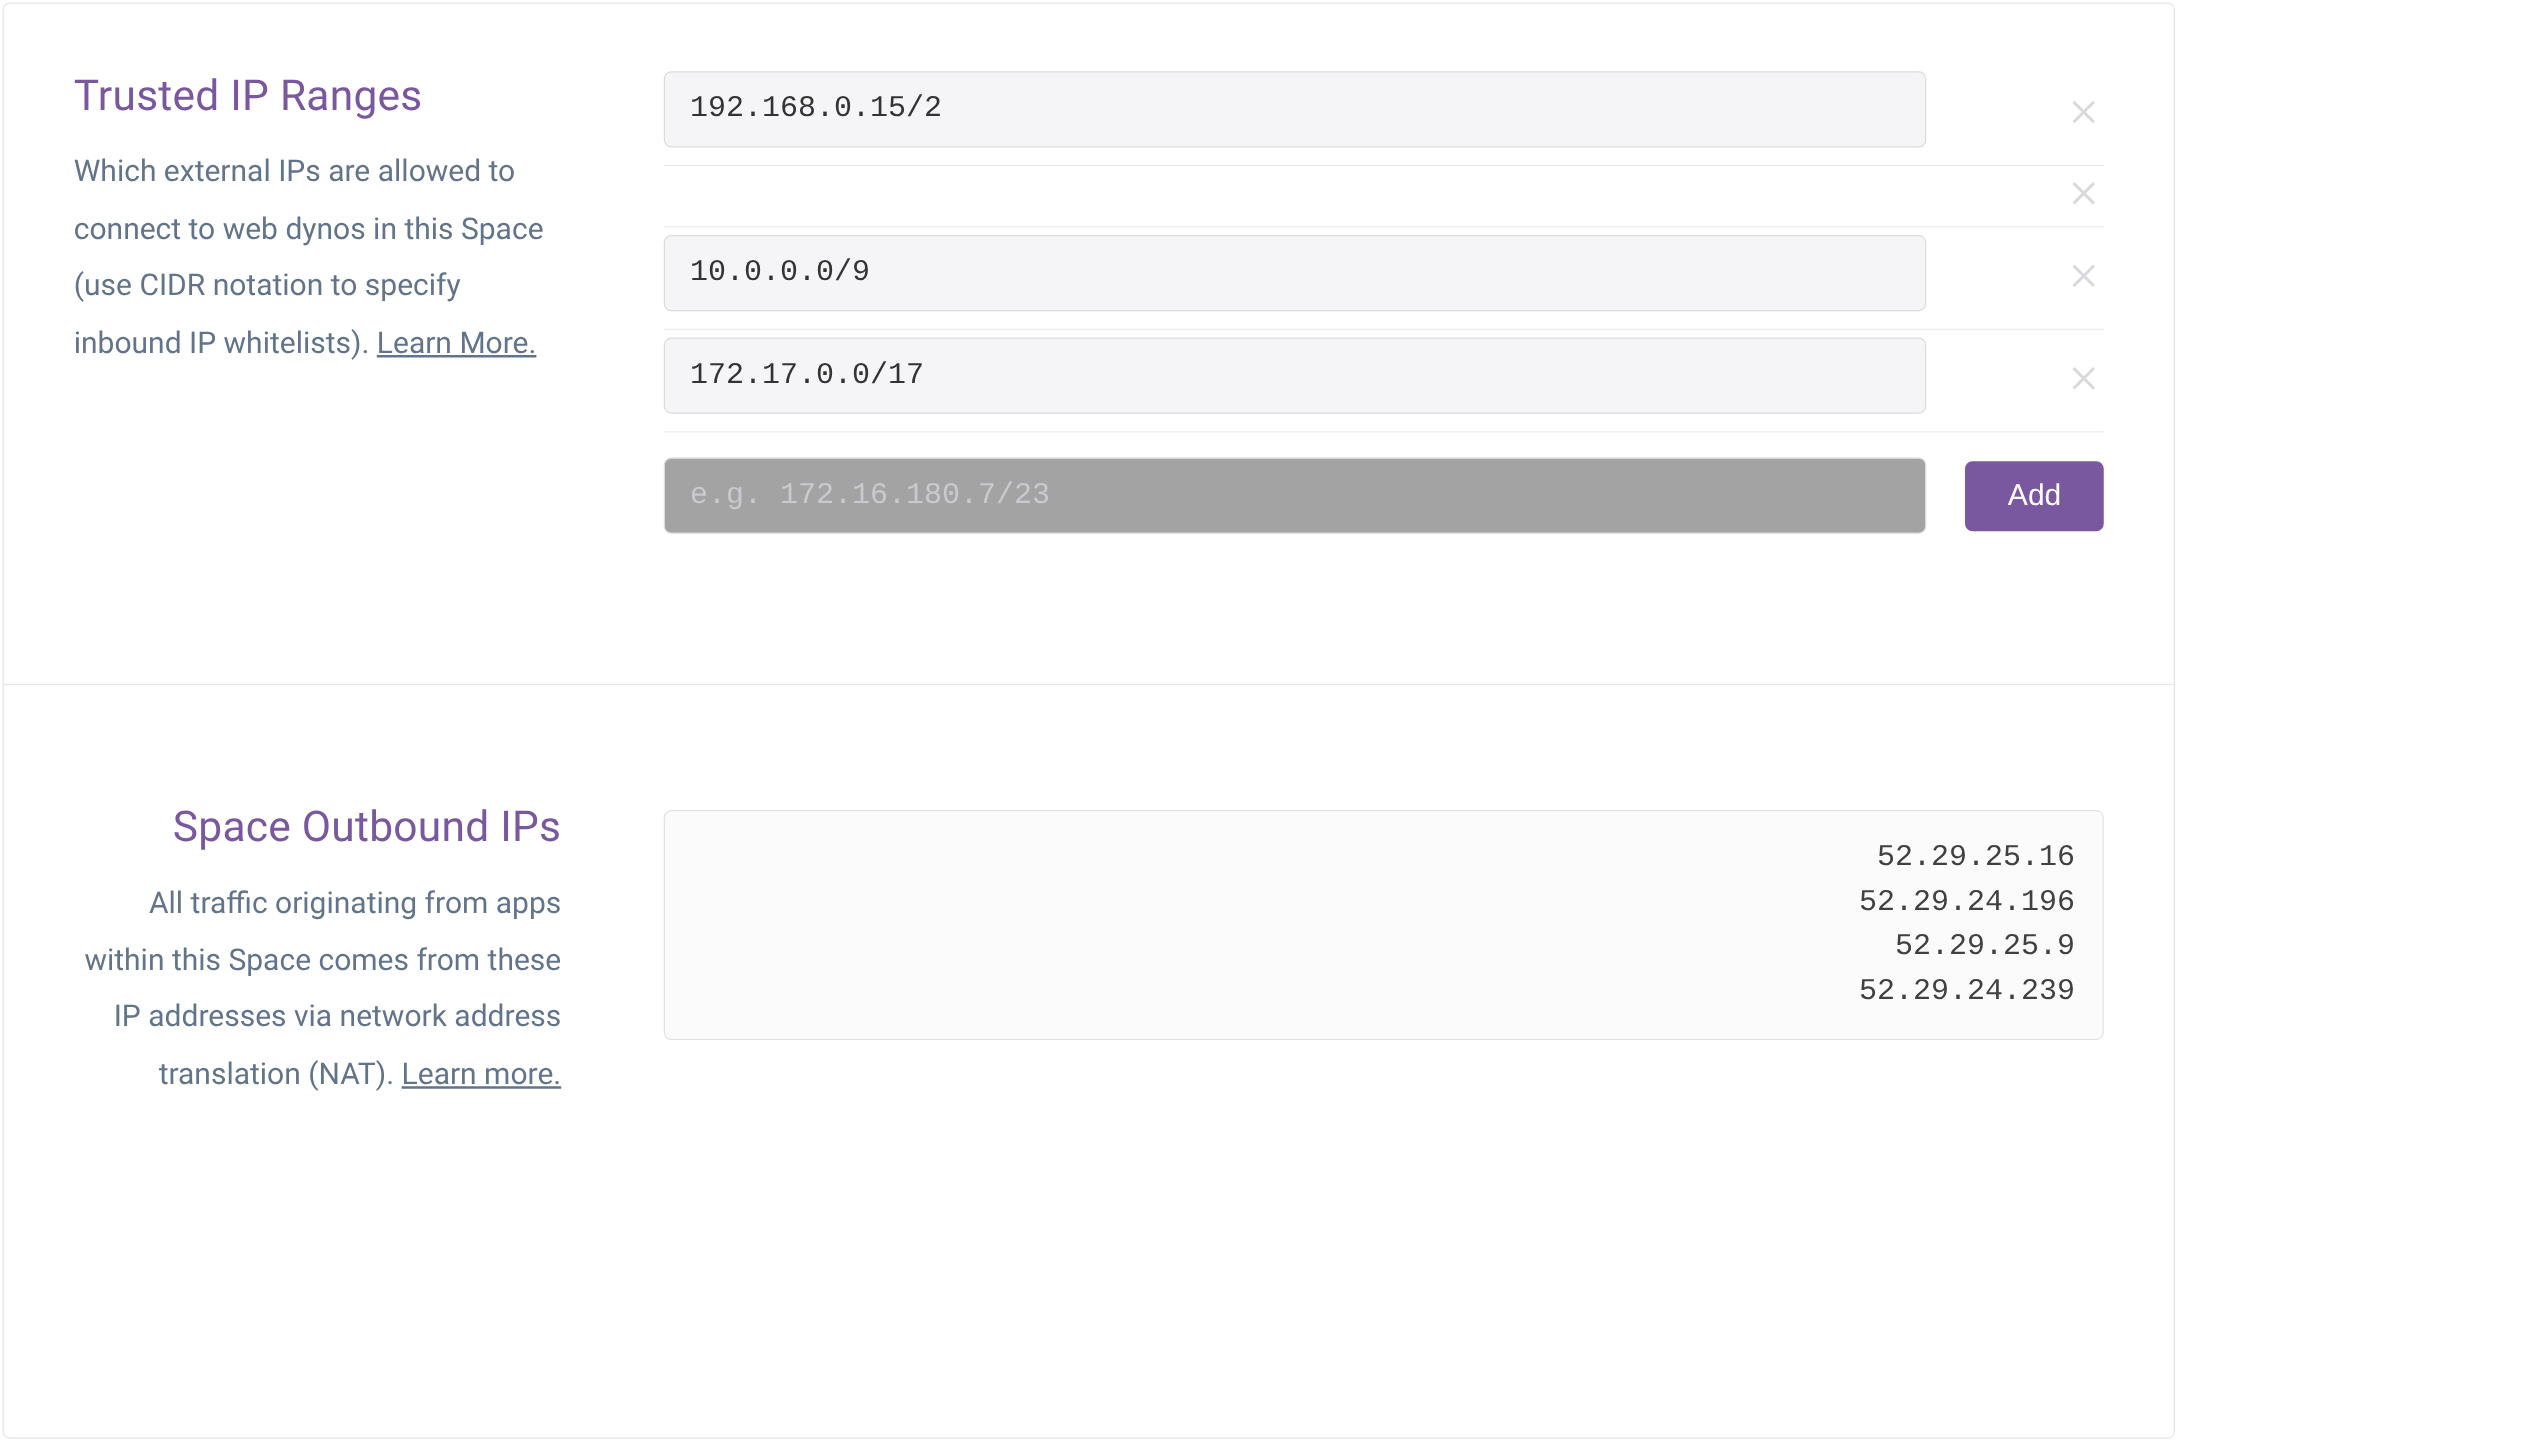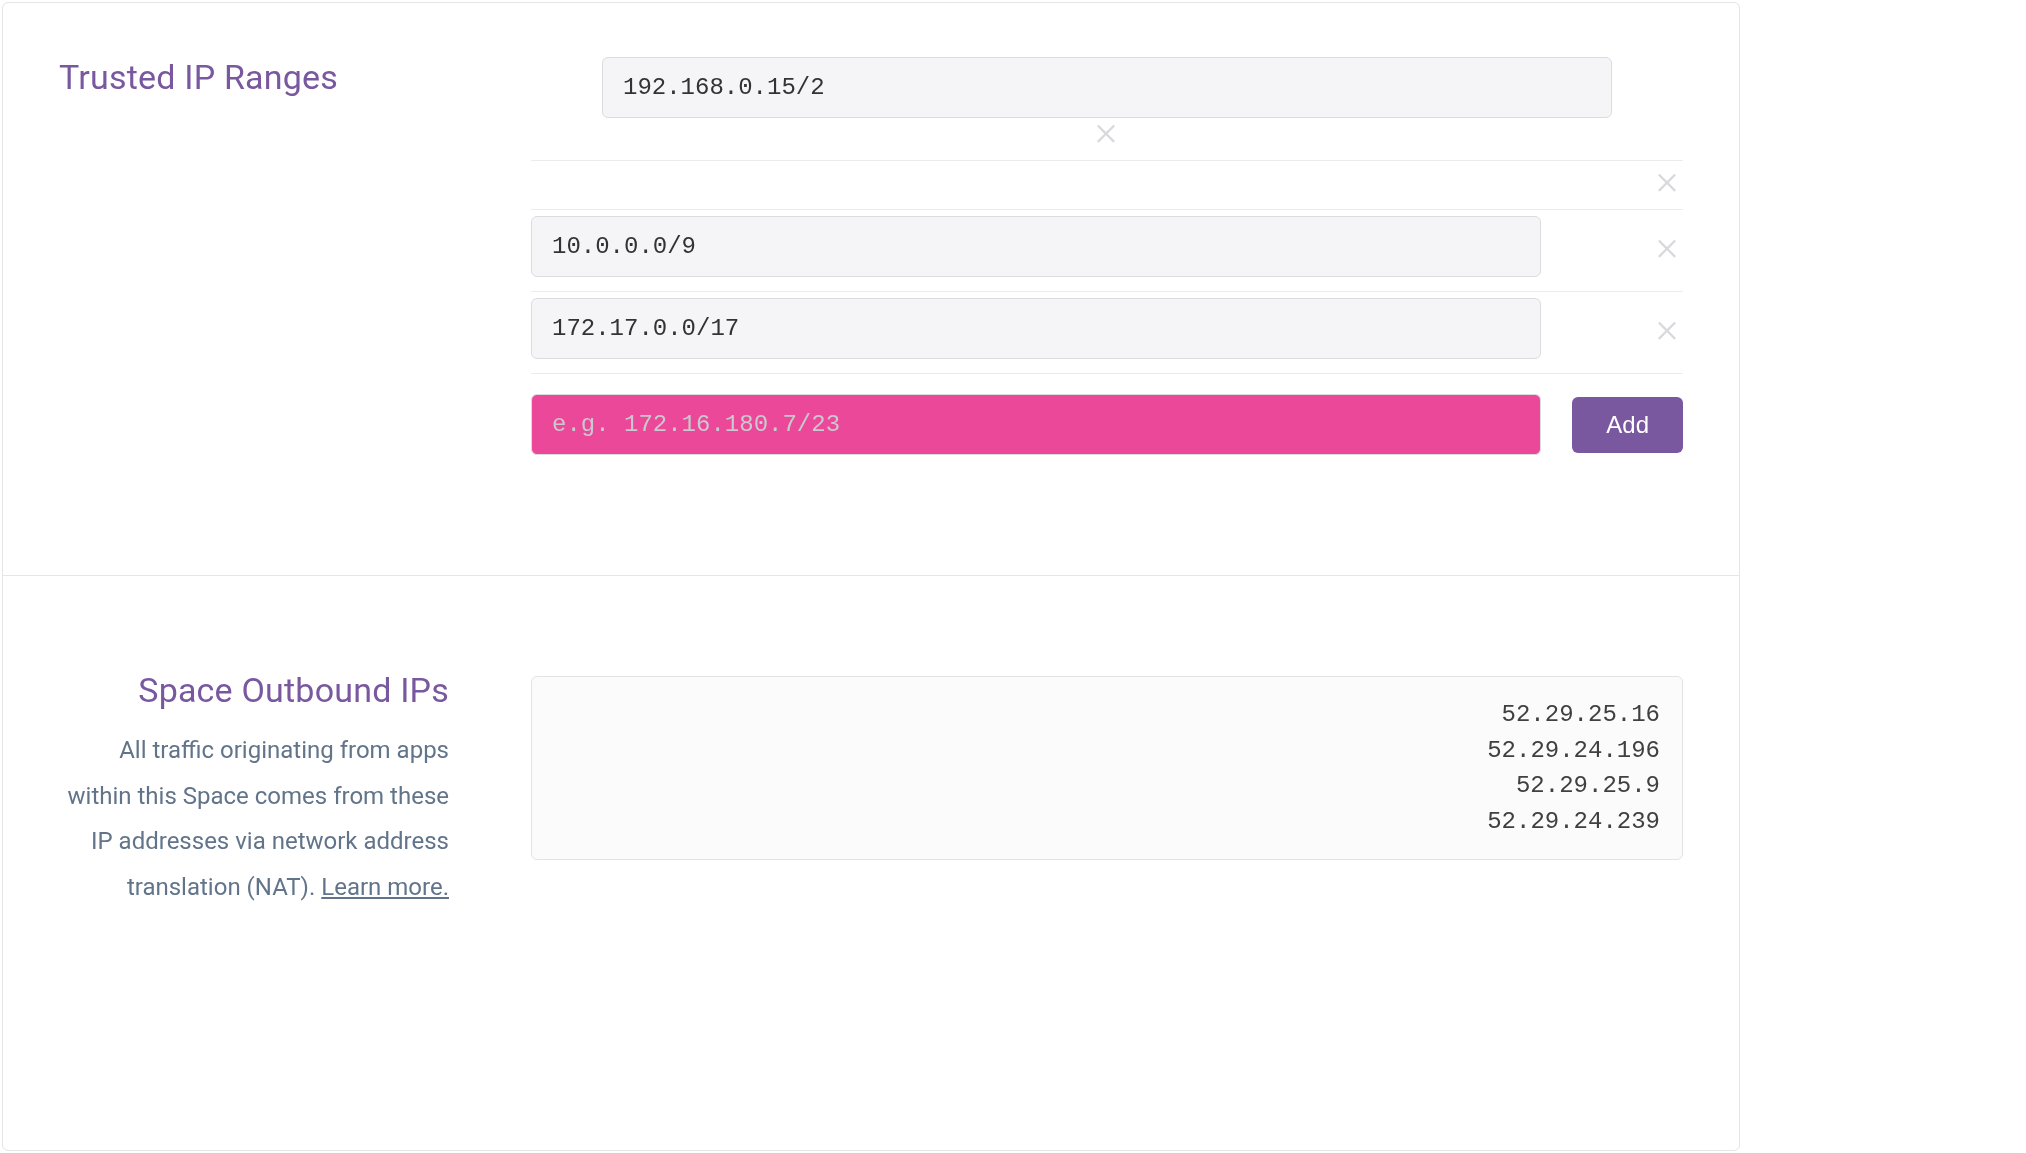--- a/index.html
+++ b/index.html
@@ -53,21 +53,21 @@
     flex: 1 1 auto;
     padding-left: 42px;
   }
   .ip-rows { }
   .ip-row {
     display: flex;
     align-items: center;
     border-bottom: 1px solid #ececef;
     padding: 6px 0 14px 0;
   }
-  .ip-row:first-child { padding-top: 0; flex-direction: column; }
+  .ip-row:first-child { padding-top: 0; }
   .ip-field {
     flex: 0 0 auto;
     width: 1010px;
     background: #f5f5f7;
     border: 1px solid #dcdce0;
     border-radius: 6px;
     padding: 16px 20px;
     font-family: "SFMono-Regular", Consolas, "Liberation Mono", Menlo, monospace;
     font-size: 24px;
     color: #333;
@@ -84,21 +84,21 @@
     color: #d9d9dd;
     cursor: pointer;
   }
   .add-row {
     display: flex;
     align-items: center;
     padding-top: 20px;
   }
   .add-input {
     width: 1010px;
-    background: #ec4899;
+    background: #a3a3a3;
     border: 1px solid #dcdce0;
     border-radius: 6px;
     padding: 16px 20px;
     font-family: "SFMono-Regular", Consolas, "Liberation Mono", Menlo, monospace;
     font-size: 24px;
     color: #333;
   }
   .add-input::placeholder {
     color: #c9c9cf;
   }
@@ -132,20 +132,23 @@
   .section.outbound .content { padding-top: 6px; }
 </style>
 </head>
 <body>
 
 <div class="panel">
 
   <div class="section trusted">
     <div class="side">
       <h2>Trusted IP Ranges</h2>
+      <p>
+        <span>Which external IPs are allowed to connect to web dynos in this Space (use CIDR notation to specify inbound IP whitelists). </span><a href="#">Learn More.</a>
+      </p>
     </div>
     <div class="content">
       <div class="ip-rows">
 
         <div class="ip-row">
           <div class="ip-field">192.168.0.15/2</div>
           <div class="delete-cell">
             <svg class="x-icon" viewBox="0 0 24 24">
               <path fill="currentColor" d="M18.3 5.71 12 12.01l-6.3-6.3L4.29 7.12l6.3 6.3-6.3 6.29 1.41 1.42 6.3-6.3 6.3 6.3 1.41-1.42-6.3-6.29 6.3-6.3z"></path>
             </svg>

